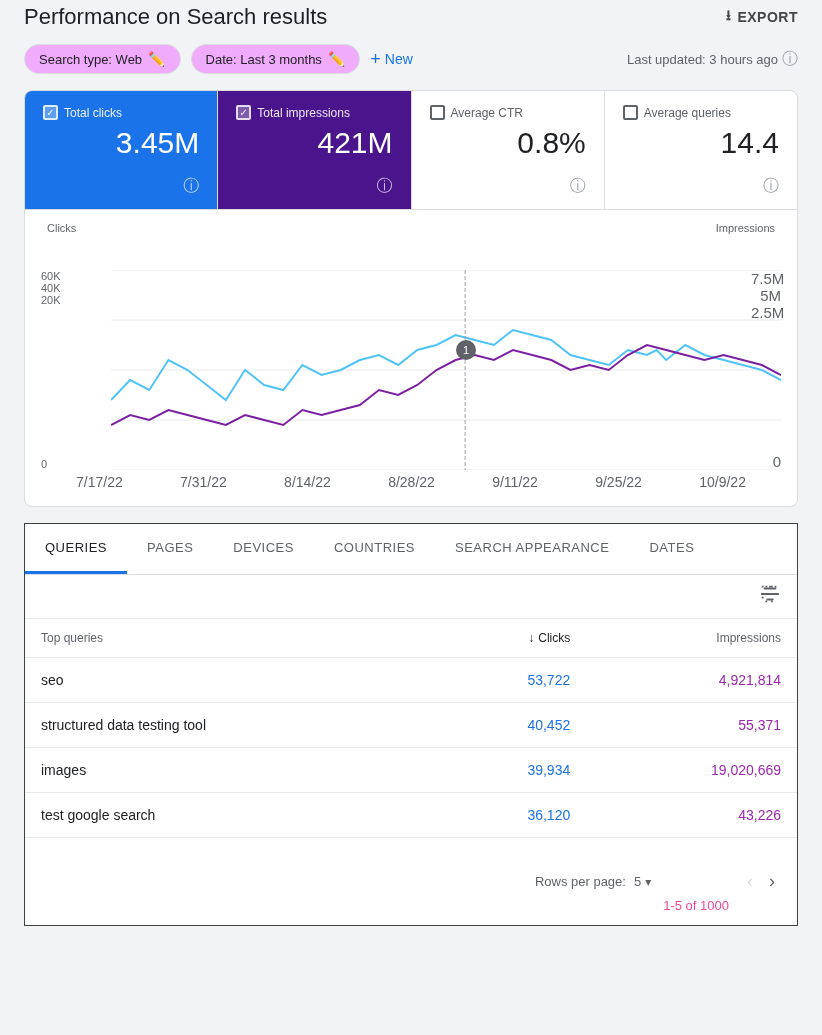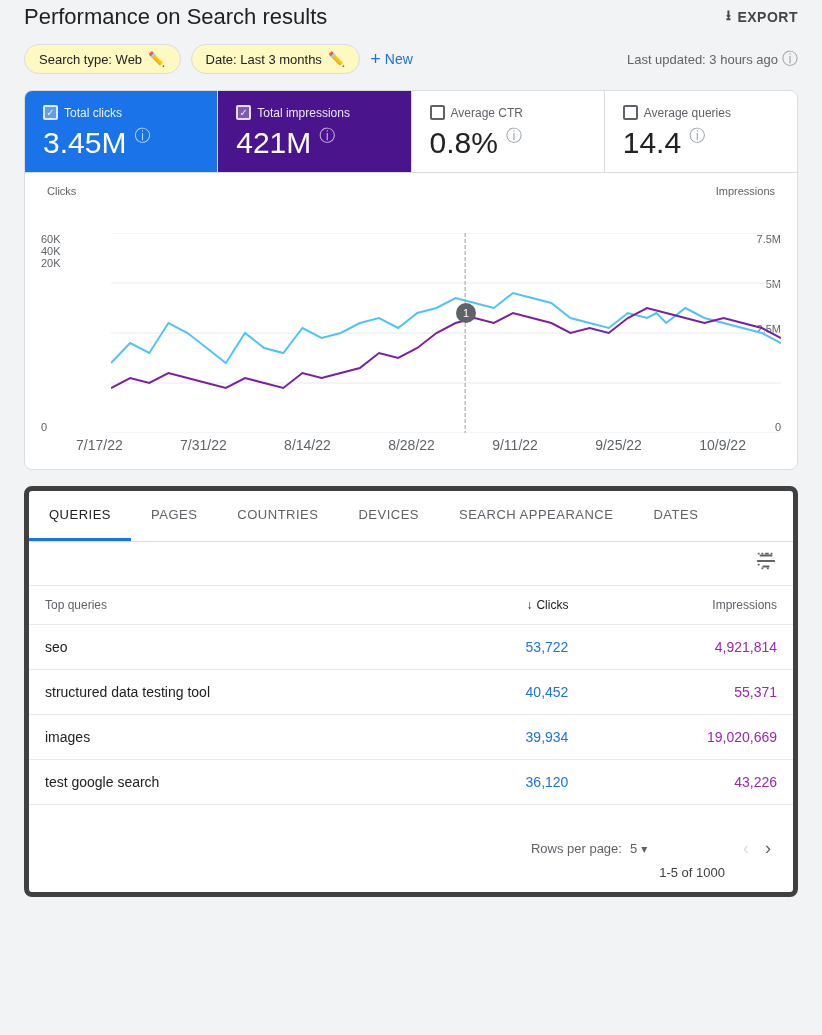--- a/index.html
+++ b/index.html
@@ -46,21 +46,21 @@
       gap: 10px;
       padding: 0 24px 16px;
       background: #f1f3f4;
     }
     .filter-chip {
       display: flex;
       align-items: center;
       gap: 6px;
       padding: 6px 14px;
       border-radius: 20px;
-      background: #fef9c3;
+      background: #f0abfc;
       border: 1px solid #dadce0;
       cursor: pointer;
       font-size: 13px;
       color: #202124;
     }
     .filter-chip .pencil-icon {
       color: #5f6368;
       font-size: 14px;
     }
     .new-btn {
@@ -135,22 +135,23 @@
     .metric-card.active-blue .checkbox,
     .metric-card.active-purple .checkbox {
       background: rgba(255,255,255,0.3);
       border-color: rgba(255,255,255,0.8);
     }
     .inactive-card .checkbox {
       border-color: #5f6368;
     }
     .metric-value-row {
       display: flex;
-      align-items: flex-start;
-      gap: 8px;
+      align-items: flex-end;
+      gap: 16px;
+      flex-direction: column;
     }
     .metric-value {
       font-size: 30px;
       font-weight: 400;
     }
     .metric-card.active-blue .metric-value,
     .metric-card.active-purple .metric-value {
       color: #fff;
     }
     .inactive-card .metric-value {
@@ -189,26 +190,25 @@
       pointer-events: none;
     }
     .y-axis-right {
       position: absolute;
       right: 0;
       top: 0;
       height: 100%;
       display: flex;
       flex-direction: column;
       justify-content: space-between;
-      font-size: 11px;
+      font-size: 15px;
       color: #5f6368;
       padding: 0 0 0 4px;
       pointer-events: none;
       text-align: right;
-      gap: 33px;
     }
     .chart-axis-labels {
       display: flex;
       justify-content: space-between;
       font-size: 14px;
       color: #5f6368;
       padding: 4px 35px 0;
     }
     .chart-header-labels {
       display: flex;
@@ -231,22 +231,22 @@
       font-weight: 500;
       top: 75px;
       left: 52%;
       transform: translateX(-50%);
     }
 
     
     .tabs-section {
       margin: 0 24px 16px;
       background: #fff;
-      border-radius: 8px;
-      border: 5px solid #404040;
+      border-radius: 0;
+      border: 1px solid #404040;
       overflow: hidden;
     }
     .tabs-bar {
       display: flex;
       border-bottom: 1px solid #dadce0;
     }
     .tab {
       padding: 16px 20px;
       font-size: 13px;
       font-weight: 500;
@@ -331,21 +331,21 @@
       align-items: center;
       gap: 8px;
     }
     .rows-select {
       display: flex;
       align-items: center;
       gap: 4px;
       cursor: pointer;
     }
     .page-info {
-      color: #404040;
+      color: #ec4899;
       margin-top: 48px;
     }
     .page-nav {
       display: flex;
       gap: 4px;
     }
     .page-nav-btn {
       background: none;
       border: none;
       cursor: pointer;
@@ -489,22 +489,22 @@
       <span>9/25/22</span>
       <span>10/9/22</span>
     </div>
   </div>
 </div>
 
 <div class="tabs-section">
   <div class="tabs-bar">
     <div class="tab active">QUERIES</div>
     <div class="tab">PAGES</div>
+    <div class="tab">DEVICES</div>
     <div class="tab">COUNTRIES</div>
-    <div class="tab">DEVICES</div>
     <div class="tab">SEARCH APPEARANCE</div>
     <div class="tab">DATES</div>
   </div>
 
   <div class="table-toolbar">
     <button class="filter-icon-btn">
       <svg width="22" height="22" viewBox="0 0 24 24" fill="#5f6368">
         <path d="M3 5h2V3H3v2zm0 8h2v-2H3v2zm4 8h2v-2H7v2zM3 17h2v-2H3v2zm4-12h2V3H7v2zm6 0h2V3h-2v2zm4 8h2v-2h-2v2zm-4 8h2v-2h-2v2zm4-16h2V3h-2v2zm0 8h2v-2h-2v2zM7 13h2v-2H7v2zm0 8h2v-2H7v2zm4-16h2V3h-2v2zm0 8h2v-2h-2v2z"></path>
         <rect x="2" y="11" width="20" height="2" rx="1"></rect>
         <rect x="5" y="5" width="14" height="2" rx="1"></rect>

